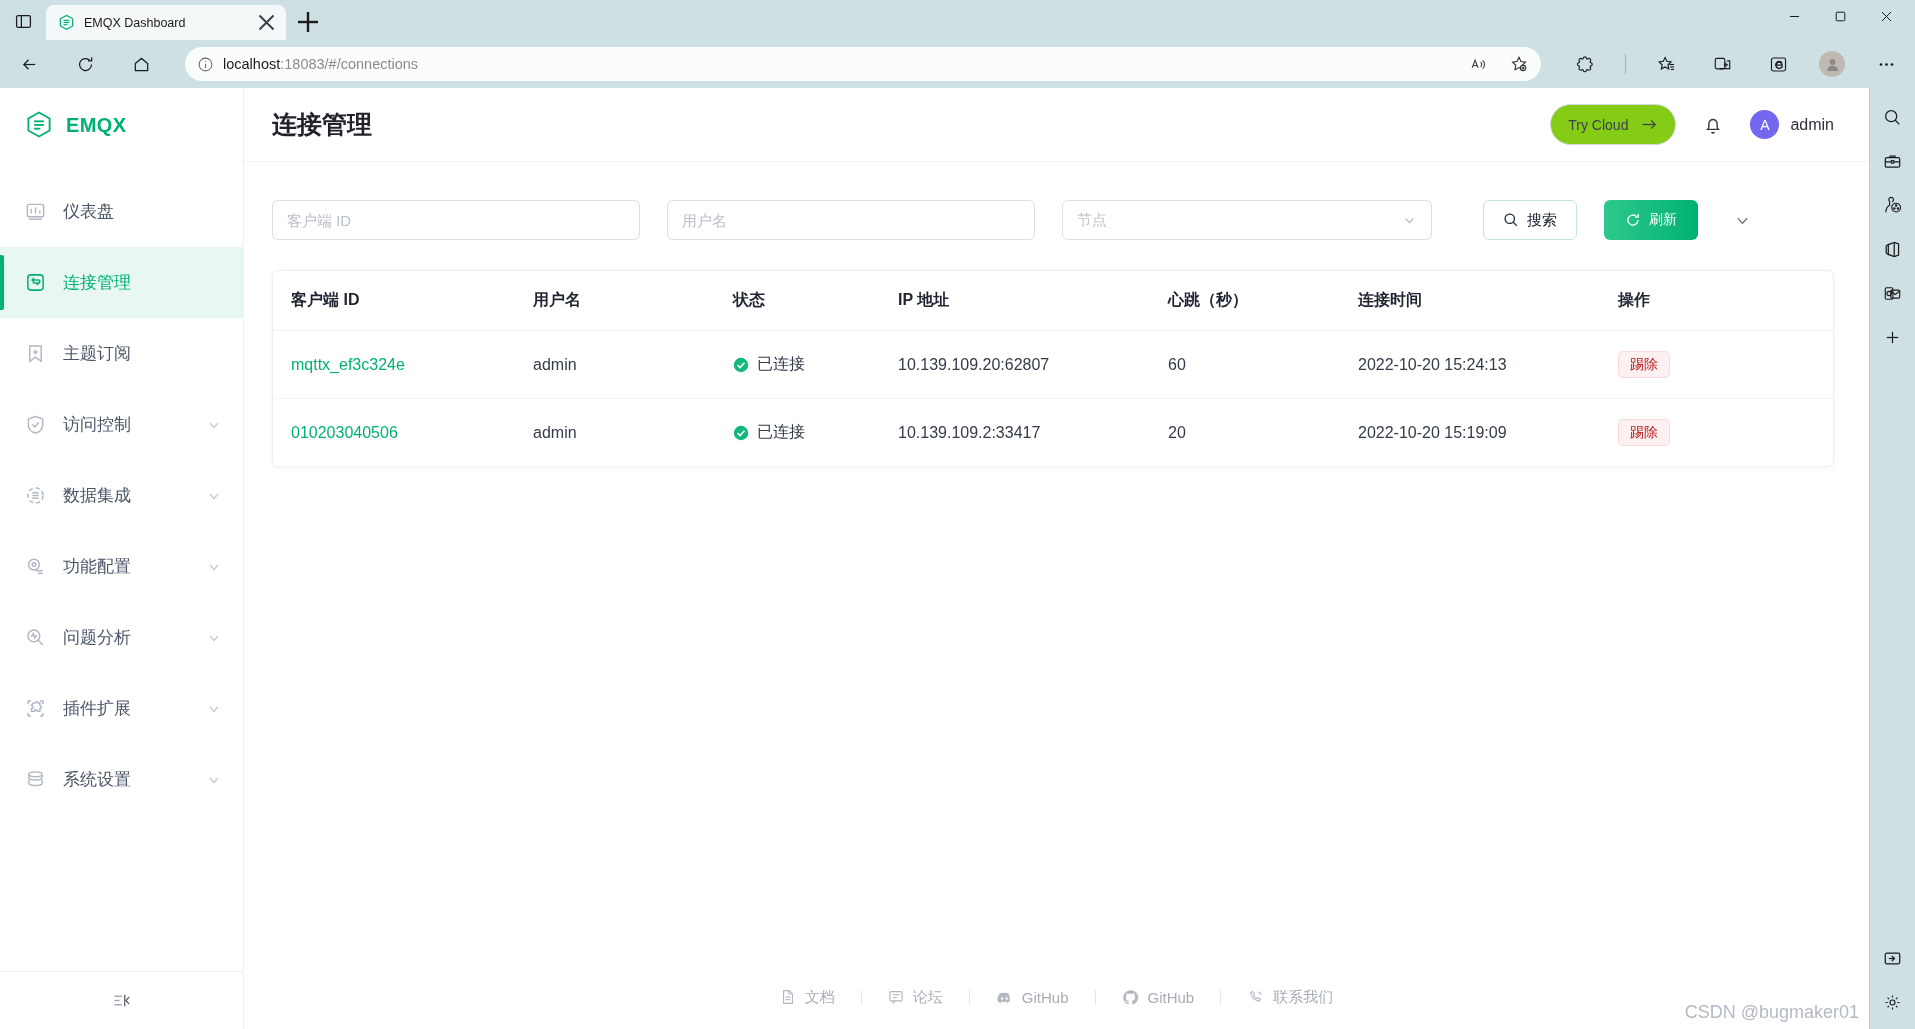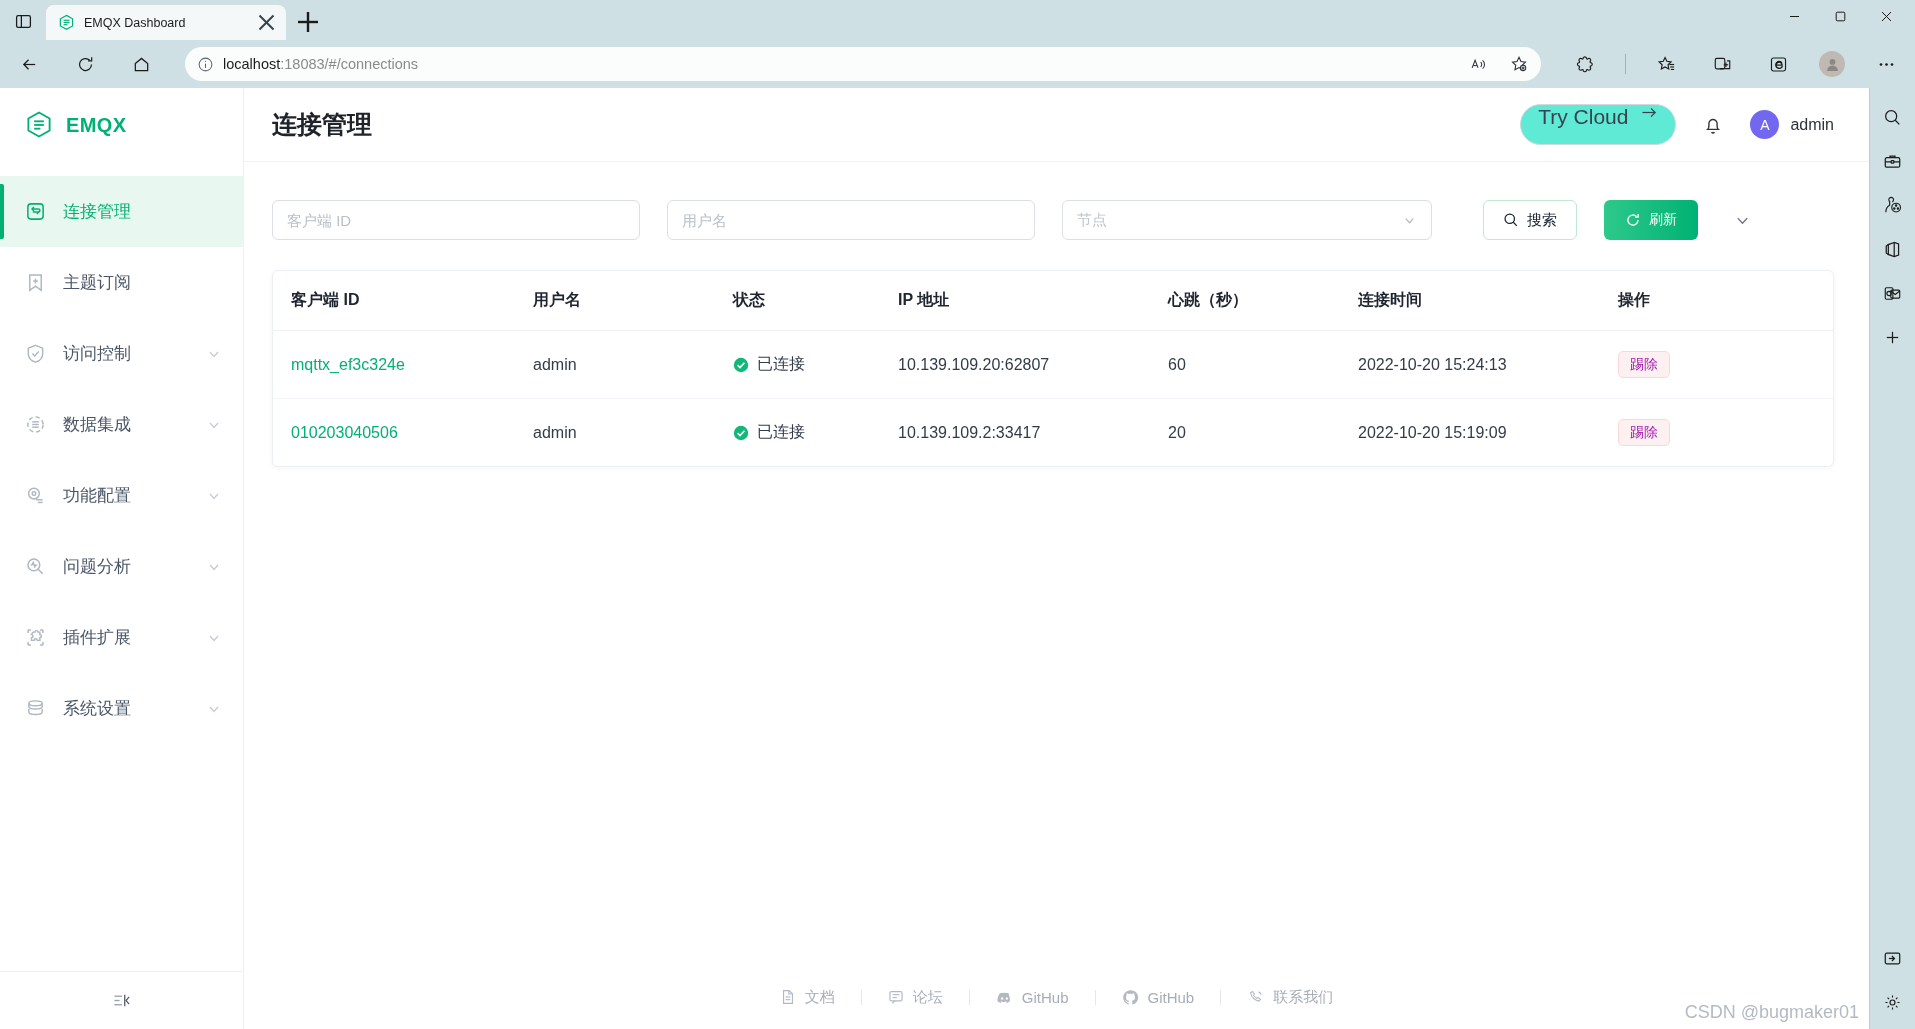--- a/index.html
+++ b/index.html
@@ -73,23 +73,23 @@
 
   
   .emqx-main { flex: 1; display: flex; flex-direction: column; min-width: 0; background: #ffffff; }
   .page-header {
     height: 74px; flex: 0 0 74px; display: flex; align-items: center;
     padding: 0 35px 0 28px; border-bottom: 1px solid #f0f2f4; background: #fff;
   }
   .page-title { font-size: 25px; font-weight: bold; color: #20232a; }
   .header-right { margin-left: auto; display: flex; align-items: center; gap: 22px; }
   .try-cloud {
-    display: flex; align-items: flex-start; gap: 13px;
+    display: flex; align-items: center; gap: 13px;
     height: 41px; padding: 0 17px; border: 1px solid #d3d7de; border-radius: 21px;
-    font-size: 21px; color: #3a4150; cursor: pointer; background: #5eead4; white-space: nowrap;
+    font-size: 14px; color: #3a4150; cursor: pointer; background: #84cc16; white-space: nowrap;
   }
   .bell-btn { width: 30px; height: 30px; display: flex; align-items: center; justify-content: center; cursor: pointer; }
   .user-box { display: flex; align-items: center; gap: 11px; cursor: pointer; }
   .avatar {
     width: 29px; height: 29px; border-radius: 50%; background: #7467ef; color: #fff;
     display: flex; align-items: center; justify-content: center; font-size: 14px;
   }
   .user-name { font-size: 16px; color: #2c313a; }
 
   .content { flex: 1; background: #ffffff; padding: 38px 35px 0 28px; min-height: 0; overflow: hidden; }
@@ -138,21 +138,21 @@
   .c4 { width: 270px; }
   .c5 { width: 190px; }
   .c6 { width: 260px; }
   .c7 { width: auto; }
   .cid-link { color: #00b173; cursor: pointer; }
   .status { display: flex; align-items: center; gap: 8px; }
   .status-dot { width: 16px; height: 16px; flex: 0 0 16px; }
   .btn-kick {
     display: inline-flex; align-items: center; justify-content: center;
     height: 27px; padding: 0 11px; border-radius: 5px;
-    background: #fdf0f0; border: 1px solid #fbd8d8; color: #a21caf;
+    background: #fdf0f0; border: 1px solid #fbd8d8; color: #b91c1c;
     font-size: 14px; cursor: pointer;
   }
 
   .emqx-footer {
     height: 64px; flex: 0 0 64px; display: flex; align-items: center; justify-content: center;
     gap: 0; background: #fff; position: relative;
   }
   .foot-link { display: flex; align-items: center; gap: 9px; font-size: 15px; color: #a7adb8; cursor: pointer; padding: 0 26px; }
   .foot-div { width: 1px; height: 15px; background: #e4e7eb; }
   .watermark { position: absolute; right: 10px; bottom: 6px; font-size: 18px; color: #b4bac4; white-space: nowrap; }
@@ -318,20 +318,32 @@
               <path d="M13 2.2 L22.2 7.4 V17.8 L13 23 L3.8 17.8 V7.4 Z"></path>
               <line x1="8.8" y1="9.8" x2="17.2" y2="9.8"></line>
                 <line x1="8.8" y1="13" x2="17.2" y2="13"></line>
                 <line x1="8.8" y1="16.2" x2="14.2" y2="16.2"></line>
             </svg>
           </span>
           <span class="brand-text">EMQX</span>
         </div>
 
         <nav class="nav">
+          <div class="nav-item">
+            <span class="nav-icon">
+              <svg width="21" height="21" viewBox="0 0 22 22" fill="none" stroke="#aeb6c2" stroke-width="1.5">
+                  <rect x="2.5" y="3.5" width="17" height="13" rx="1.6"></rect>
+                  <line x1="6.5" y1="13" x2="6.5" y2="8.5"></line>
+                  <line x1="11" y1="13" x2="11" y2="6.8"></line>
+                  <line x1="15.5" y1="13" x2="15.5" y2="10"></line>
+                  <line x1="4" y1="19" x2="18" y2="19"></line>
+                </svg>
+            </span>
+            <span class="nav-label">仪表盘</span>
+          </div>
 
           <div class="nav-item active">
             <span class="nav-icon">
               <svg width="21" height="21" viewBox="0 0 22 22" fill="none" stroke="#00b173" stroke-width="1.6">
                   <rect x="3" y="3" width="16" height="16" rx="3.2"></rect>
                   <path d="M7.6 8.4h6.4a1.6 1.6 0 0 1 0 3.2H8.2"></path>
                   <path d="M9.4 6.4 7.4 8.4l2 2"></path>
                   <path d="M12.4 13.6l2-2"></path>
                 </svg>
             </span>

